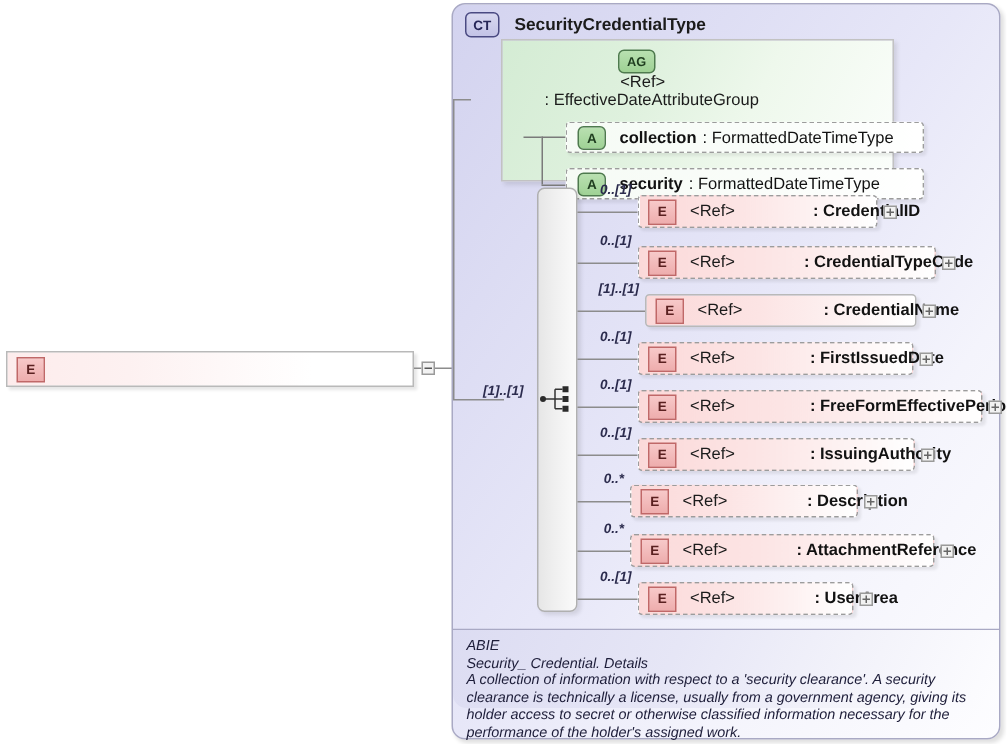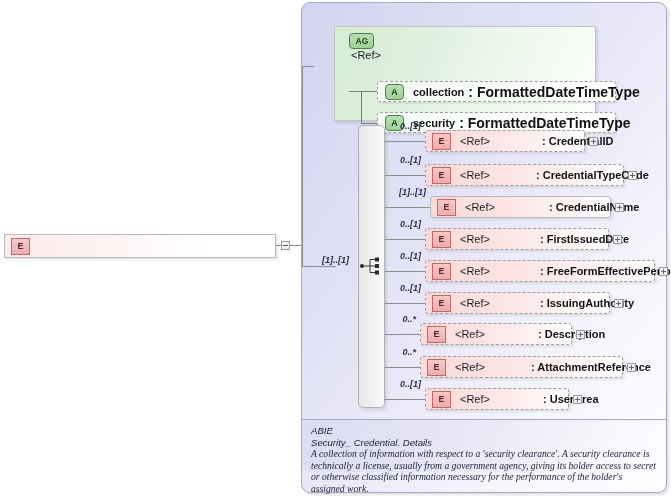--- a/index.html
+++ b/index.html
@@ -214,22 +214,22 @@
   }
   .attr-name {
     margin-left: 9px;
     font-size: 11px;
     font-weight: bold;
     color: #121212;
     white-space: nowrap;
   }
   .attr-type {
     margin-left: 4px;
-    font-size: 14px;
-    font-weight: bold;
+    font-size: 11px;
+    font-weight: normal;
     color: #121212;
     white-space: nowrap;
   }
 
   
   .ag-line { position: absolute; background: #7a7a7a; }
   #ag-line-vert  { left: 26px; top: 64px;  width: 1px;  height: 32px; }
   #ag-line-h1    { left: 26px; top: 64px;  width: 16px; height: 1px; }
   #ag-line-h2    { left: 26px; top: 96px;  width: 16px; height: 1px; }
   #ag-line-stub  { left: 14px; top: 64px;  width: 12px; height: 1px; }
@@ -354,39 +354,44 @@
     font-style: italic;
     font-size: 9.6px;
     line-height: 11.6px;
     color: #1c1c38;
     background: linear-gradient(115deg, #dcdcf2 0%, #e6e6f6 40%, #f2f2fa 70%, #fdfdff 100%);
     border-bottom-left-radius: 9px;
     border-bottom-right-radius: 9px;
   }
   #doc-abie { font-style: italic; }
   #doc-dictionary { font-style: italic; }
-  #doc-definition { font-style: italic; margin-top: 0; font-family: Liberation Serif, serif; }
+  #doc-definition { font-style: italic; margin-top: 0; }
 </style>
 </head>
 <body>
 
 <div id="root-element-box">
   <span class="icon-badge">E</span>
 </div>
 <div id="root-stub-left"></div>
 <div id="root-expand-box"></div>
 <div id="root-stub-right"></div>
 
 <div id="complextype-container">
 
+  <div id="ct-header">
+    <span id="ct-badge">CT</span>
+    <span id="ct-title">SecurityCredentialType</span>
+  </div>
 
   <div id="attr-group-box">
     <div id="ag-header">
       <span id="ag-badge">AG</span>
       <span id="ag-ref-label">&lt;Ref&gt;</span>
+      <span id="ag-type-label">: EffectiveDateAttributeGroup</span>
     </div>
 
     <div class="ag-line" id="ag-line-stub"></div>
     <div class="ag-line" id="ag-line-vert"></div>
     <div class="ag-line" id="ag-line-h1"></div>
     <div class="ag-line" id="ag-line-h2"></div>
 
     <div class="attr-row" id="attr-row-validfrom">
       <span class="attr-badge">A</span>
       <span class="attr-name">collection</span>

